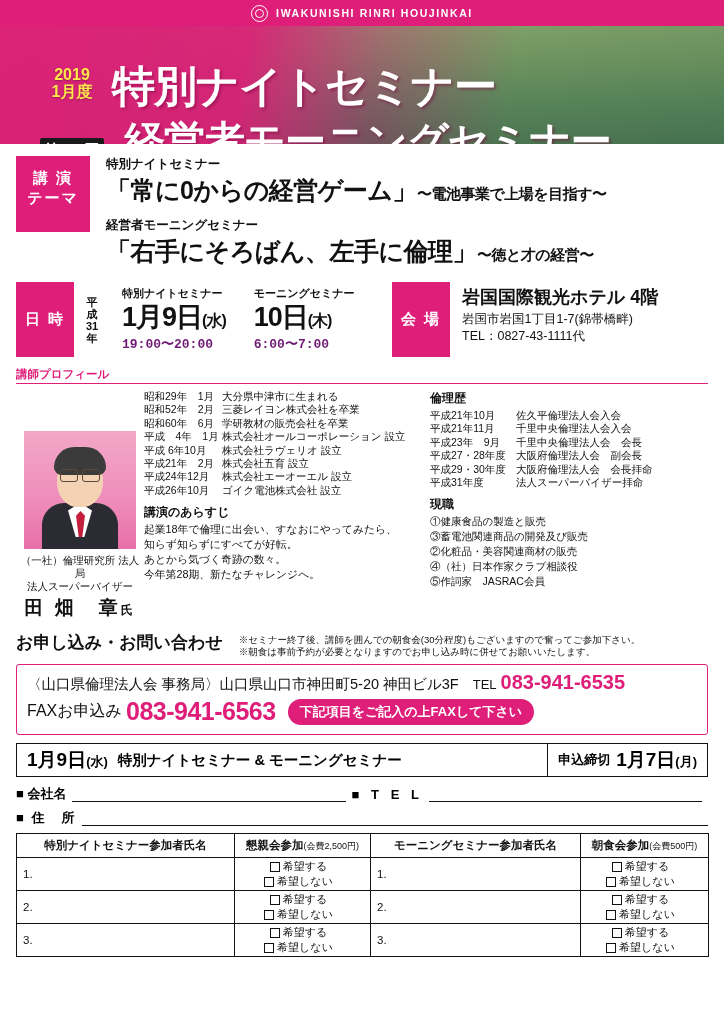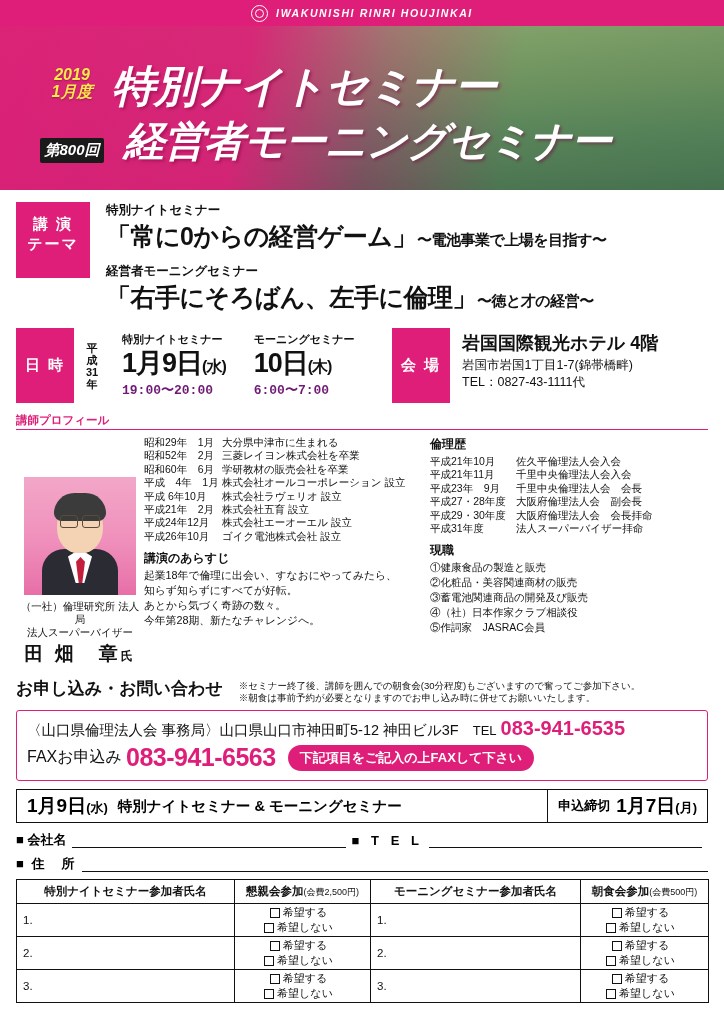--- a/index.html
+++ b/index.html
@@ -9,26 +9,25 @@
     font-family:"Liberation Sans", sans-serif;
     background:#ffffff;
     overflow:hidden;
     position:relative;
   }
   .page { width:724px; height:1024px; position:relative; }
 
   
   .hero {
     position:relative;
-    height:190px;
+    height:144px;
     background:
       linear-gradient(100deg, rgba(222,30,120,0.97) 0%, rgba(222,30,120,0.92) 34%, rgba(222,30,120,0.35) 52%, rgba(120,150,90,0.25) 70%, rgba(90,130,80,0.30) 100%),
       linear-gradient(180deg,#8fae74 0%,#6e9462 40%,#4f7f5a 70%,#3d6a4e 100%);
     overflow:hidden;
-    font-style:italic;
   }
   .hero .topbar {
     height:26px;
     background:#de1e78;
     display:flex; align-items:center; justify-content:center;
     position:relative; z-index:4;
   }
   .hero .topbar .org {
     color:#ffffff; font-size:10.5px; letter-spacing:1.6px; font-weight:bold;
   }
@@ -367,40 +366,40 @@
         <div class="hx-row"><span class="d2">平成21年10月</span><span>佐久平倫理法人会入会</span></div>
         <div class="hx-row"><span class="d2">平成21年11月</span><span>千里中央倫理法人会入会</span></div>
         <div class="hx-row"><span class="d2">平成23年　9月</span><span>千里中央倫理法人会　会長</span></div>
         <div class="hx-row"><span class="d2">平成27・28年度</span><span>大阪府倫理法人会　副会長</span></div>
         <div class="hx-row"><span class="d2">平成29・30年度</span><span>大阪府倫理法人会　会長拝命</span></div>
         <div class="hx-row"><span class="d2">平成31年度</span><span>法人スーパーバイザー拝命</span></div>
 
         <div class="cur">
           <div class="st">現職</div>
           <p>①健康食品の製造と販売</p>
+          <p>③蓄電池関連商品の開発及び販売</p>
           <p>②化粧品・美容関連商材の販売</p>
-          <p>③蓄電池関連商品の開発及び販売</p>
           <p>④（社）日本作家クラブ相談役</p>
           <p>⑤作詞家　JASRAC会員</p>
         </div>
       </div>
     </div>
   </div>
 
   <div class="apply-head">
     <div class="ttl">お申し込み・お問い合わせ</div>
     <div class="notes">
       <div>※セミナー終了後、講師を囲んでの朝食会(30分程度)もございますので奮ってご参加下さい。</div>
       <div>※朝食は事前予約が必要となりますのでお申し込み時に併せてお願いいたします。</div>
     </div>
   </div>
 
   <div class="contact">
     <div class="c1">
-      <span>〈山口県倫理法人会 事務局〉山口県山口市神田町5-12 神田ビル3F</span>
+      <span>〈山口県倫理法人会 事務局〉山口県山口市神田町5-20 神田ビル3F</span>
       <span class="telLbl">TEL</span>
       <span class="tel">083-941-6535</span>
     </div>
     <div class="c2">
       <span class="lbl">FAXお申込み</span>
       <span class="fax">083-941-6563</span>
       <span class="pill">下記項目をご記入の上FAXして下さい</span>
     </div>
   </div>
 

